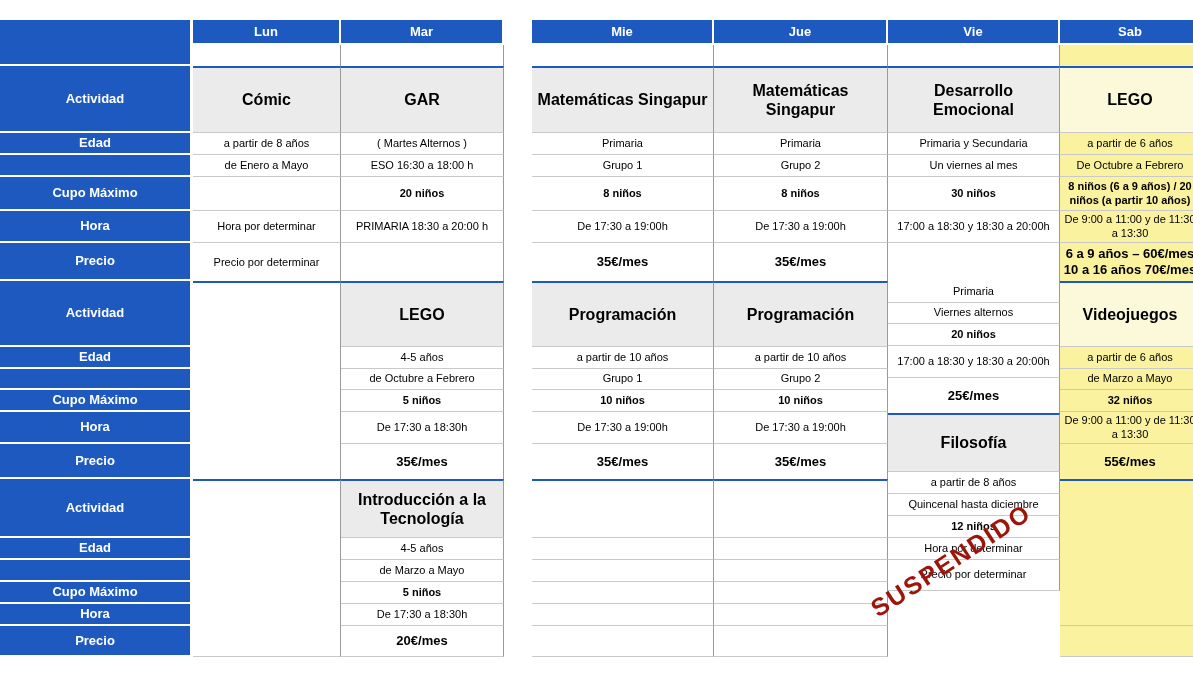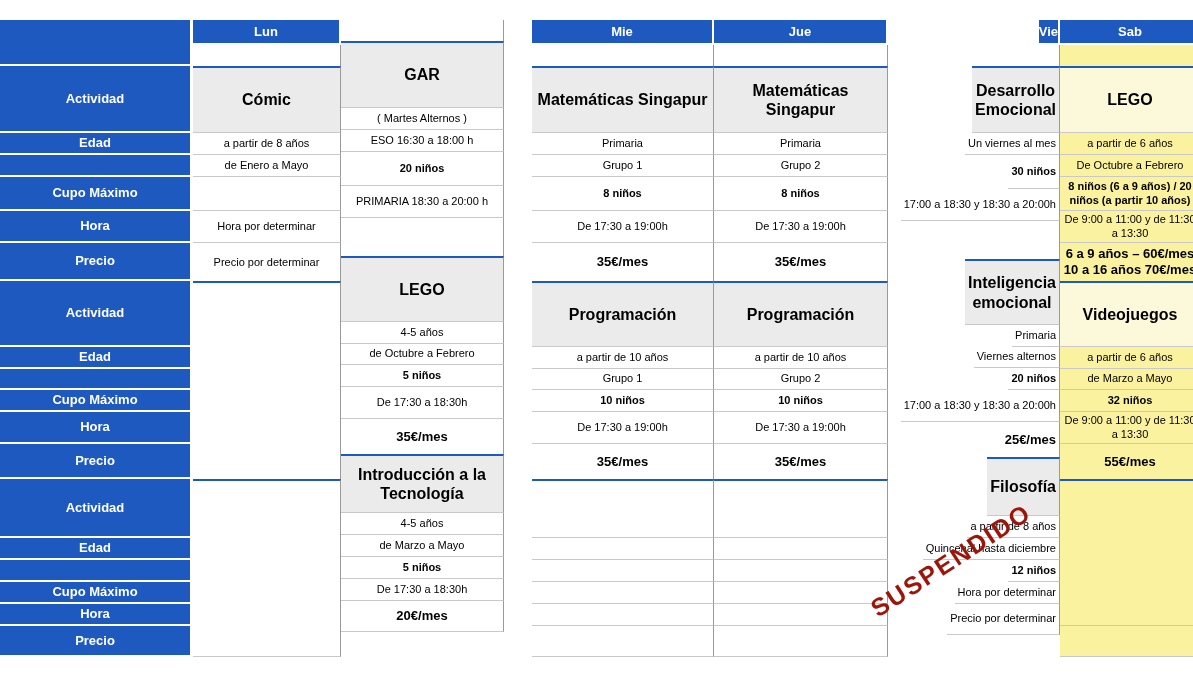--- a/index.html
+++ b/index.html
@@ -37,21 +37,21 @@
   .yel{background:var(--yel);}
   .pyel{background:var(--pyel);}
   .bold{font-weight:bold;}
   .pr{font-size:13px;font-weight:bold;}
   
   .colL{width:193px;}
   .colLun{width:148px;}
   .colMar{width:163px;}
   .colMie{width:182px;margin-left:28px;}
   .colJue{width:174px;}
-  .colVie{width:172px;align-items:flex-end;}
+  .colVie{width:172px;}
   .colSab{width:143px;border-right:3px solid var(--blue);box-sizing:border-box;}
   .colSab .c{border-right:none;}
   .colSab .bh{border-right:none;}
   
   .h25{height:25px}.h21{height:21px}.h22{height:22px}.h31{height:31px}
   .h32{height:32px}.h34{height:34px}.h35{height:35px}.h38{height:38px}
   .h46{height:46px}.h59{height:59px}.h66{height:66px}.h67{height:67px}
   .h178{height:178px}.h198{height:198px}
   
   .stamp{position:absolute;left:856px;top:546px;width:190px;text-align:center;
@@ -96,20 +96,21 @@
     <div class="c h22">a partir de 8 años</div>
     <div class="c h22">de Enero a Mayo</div>
     <div class="c h34"></div>
     <div class="c h32">Hora por determinar</div>
     <div class="c h38 nb top">Precio por determinar</div>
     <div class="c h198 bt nb"></div>
     <div class="c h178 bt"></div>
   </div>
 
   <div class="col colMar">
+    <div class="bh h25">Mar</div>
     <div class="c h21 nb"></div>
     <div class="c h67 bt act bgGray">GAR</div>
     <div class="c h22">( Martes Alternos )</div>
     <div class="c h22">ESO 16:30 a 18:00 h</div>
     <div class="c h34 bold">20 niños</div>
     <div class="c h32">PRIMARIA 18:30 a 20:00 h</div>
     <div class="c h38 nb"></div>
     <div class="c h66 bt act bgGray">LEGO</div>
     <div class="c h22">4-5 años</div>
     <div class="c h21">de Octubre a Febrero</div>
@@ -170,26 +171,25 @@
     <div class="c h22"></div>
     <div class="c h22"></div>
     <div class="c h31"></div>
   </div>
 
   <div class="col colVie">
     <div class="bh h25">Vie</div>
     <div class="c h21 nb"></div>
     <div class="c h67 bt act bgGray">Desarrollo
 Emocional</div>
+    <div class="c h22">Primaria y Secundaria</div>
     <div class="c h22">Un viernes al mes</div>
     <div class="c h34 bold">30 niños</div>
     <div class="c h32">17:00 a 18:30 y 18:30 a 20:00h</div>
     <div class="c h38 nb"></div>
-    <div class="c h66 bt act bgGray">Inteligencia
-emocional</div>
     <div class="c h22">Primaria</div>
     <div class="c h21">Viernes alternos</div>
     <div class="c h22 bold">20 niños</div>
     <div class="c h32">17:00 a 18:30 y 18:30 a 20:00h</div>
     <div class="c h35 nb pr">25€/mes</div>
     <div class="c h59 bt act bgGray">Filosofía</div>
     <div class="c h22">a partir de 8 años</div>
     <div class="c h22">Quincenal hasta diciembre</div>
     <div class="c h22 bold">12 niños</div>
     <div class="c h22">Hora por determinar</div>

